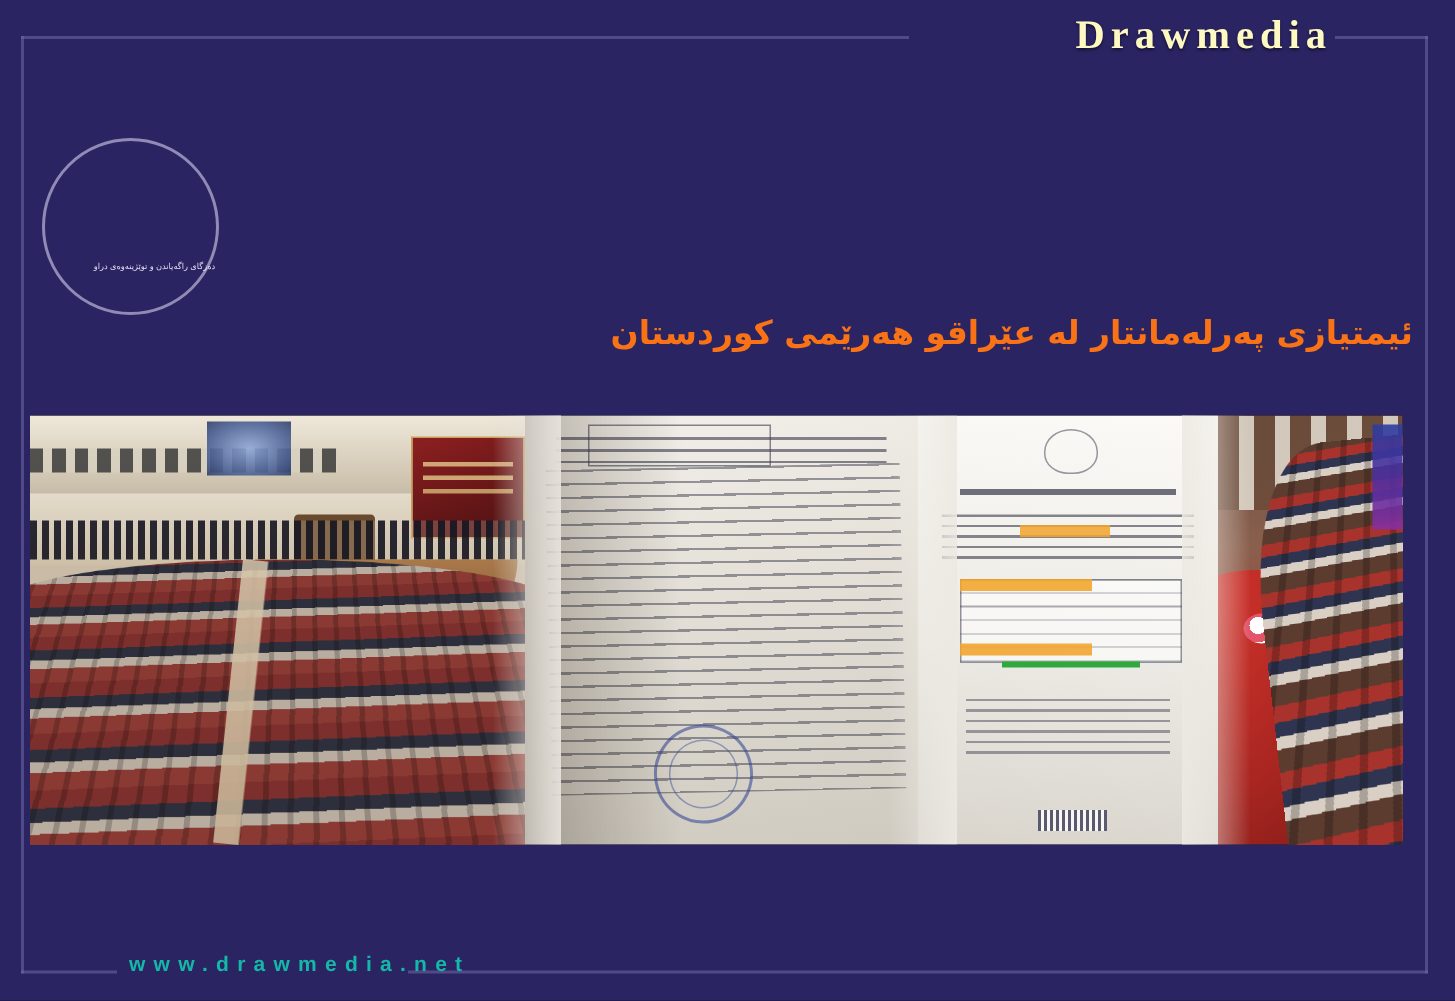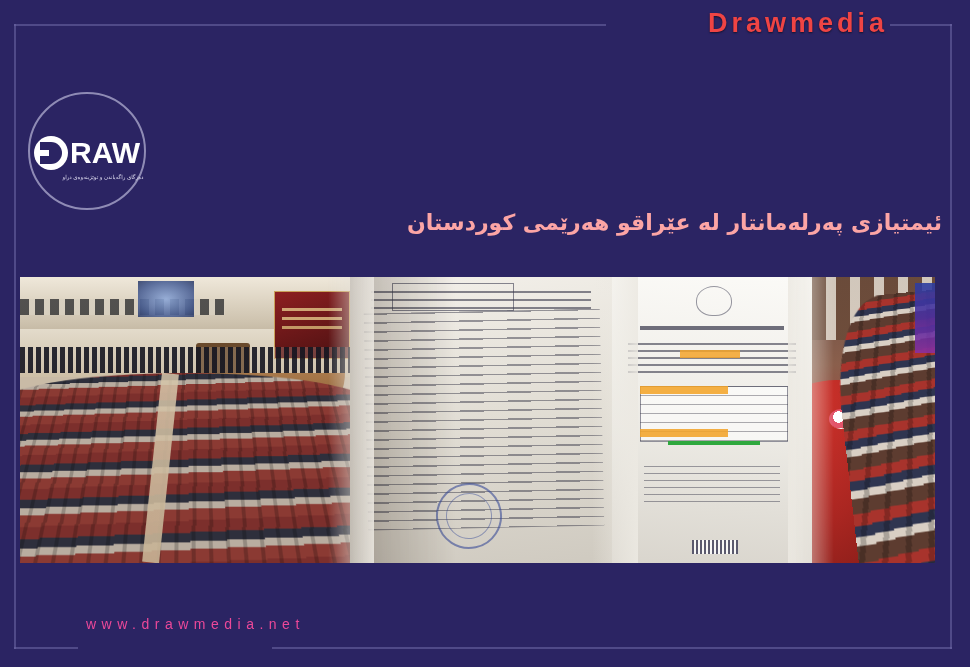--- a/index.html
+++ b/index.html
@@ -33,25 +33,25 @@
   .frame-left       { left: 14px;  top: 24px;  width: 2px;   height: 625px; }
   .frame-right      { left: 950px; top: 24px;  width: 2px;   height: 625px; }
   .frame-bot-left   { left: 14px;  top: 647px; width: 64px;  height: 2px; }
   .frame-bot-right  { left: 272px; top: 647px; width: 680px; height: 2px; }
 
   
   .brand-wordmark {
     position: absolute;
     right: 82px;
     top: 8px;
-    font-family: Liberation Sans, sans-serif;
+    font-family: Liberation Serif, serif;
     font-size: 27px;
     font-weight: bold;
     letter-spacing: 4px;
-    color: #ef4444;
+    color: #fef9c3;
     text-shadow: 0 1px 2px rgba(0,0,0,.55);
     white-space: nowrap;
   }
 
   
   .logo-wrap {
     position: absolute;
     left: 24px;
     top: 88px;
     width: 126px;
@@ -136,21 +136,21 @@
     position: absolute;
     left: 150px;
     right: 28px;
     top: 208px;
     text-align: right;
     direction: rtl;
     font-family: "DejaVu Sans", sans-serif;
     font-size: 22px;
     font-weight: bold;
     line-height: 1.4;
-    color: #fca5a5;
+    color: #f97316;
   }
 
   
   .photo-strip {
     position: absolute;
     left: 20px;
     top: 277px;
     width: 915px;
     height: 286px;
     overflow: hidden;
@@ -357,48 +357,45 @@
     pointer-events:none;
   }
   .seam-1 { left: 308px; background: linear-gradient(90deg, rgba(222,217,210,0), rgba(230,226,219,.95)); }
   .seam-2 { left: 572px; background: linear-gradient(90deg, rgba(231,227,220,0), rgba(236,233,226,.9)); }
   .seam-3 { left: 768px; background: linear-gradient(90deg, rgba(236,233,226,.88), rgba(150,70,60,0)); }
 
   
   .footer-url {
     position: absolute;
     left: 86px;
-    top: 616px;
+    top: 634px;
     font-family: "Liberation Sans", sans-serif;
     font-size: 14px;
     letter-spacing: 5.5px;
-    color: #ec4899;
+    color: #14b8a6;
     white-space: nowrap;
+    font-weight: bold;
   }
 </style>
 </head>
 <body>
 
 <div id="poster">
 
   <div class="frame-line frame-top-left"></div>
   <div class="frame-line frame-top-right"></div>
   <div class="frame-line frame-left"></div>
   <div class="frame-line frame-right"></div>
   <div class="frame-line frame-bot-left"></div>
   <div class="frame-line frame-bot-right"></div>
 
   <div class="brand-wordmark">Drawmedia</div>
 
   <div class="logo-wrap">
     <div class="logo-ring"></div>
-    <div class="logo-inner">
-      <div class="logo-d"></div>
-      <div class="logo-raw">RAW</div>
-    </div>
     <div class="logo-sub">دەزگای راگەیاندن و توێژینەوەی دراو</div>
   </div>
 
 
   <div class="subheadline">ئیمتیازی پەرلەمانتار لە عێراقو هەرێمی کوردستان</div>
 
   <div class="photo-strip">
 
     <div class="panel panel-iraq">
       <div class="iraq-ceiling"></div>

